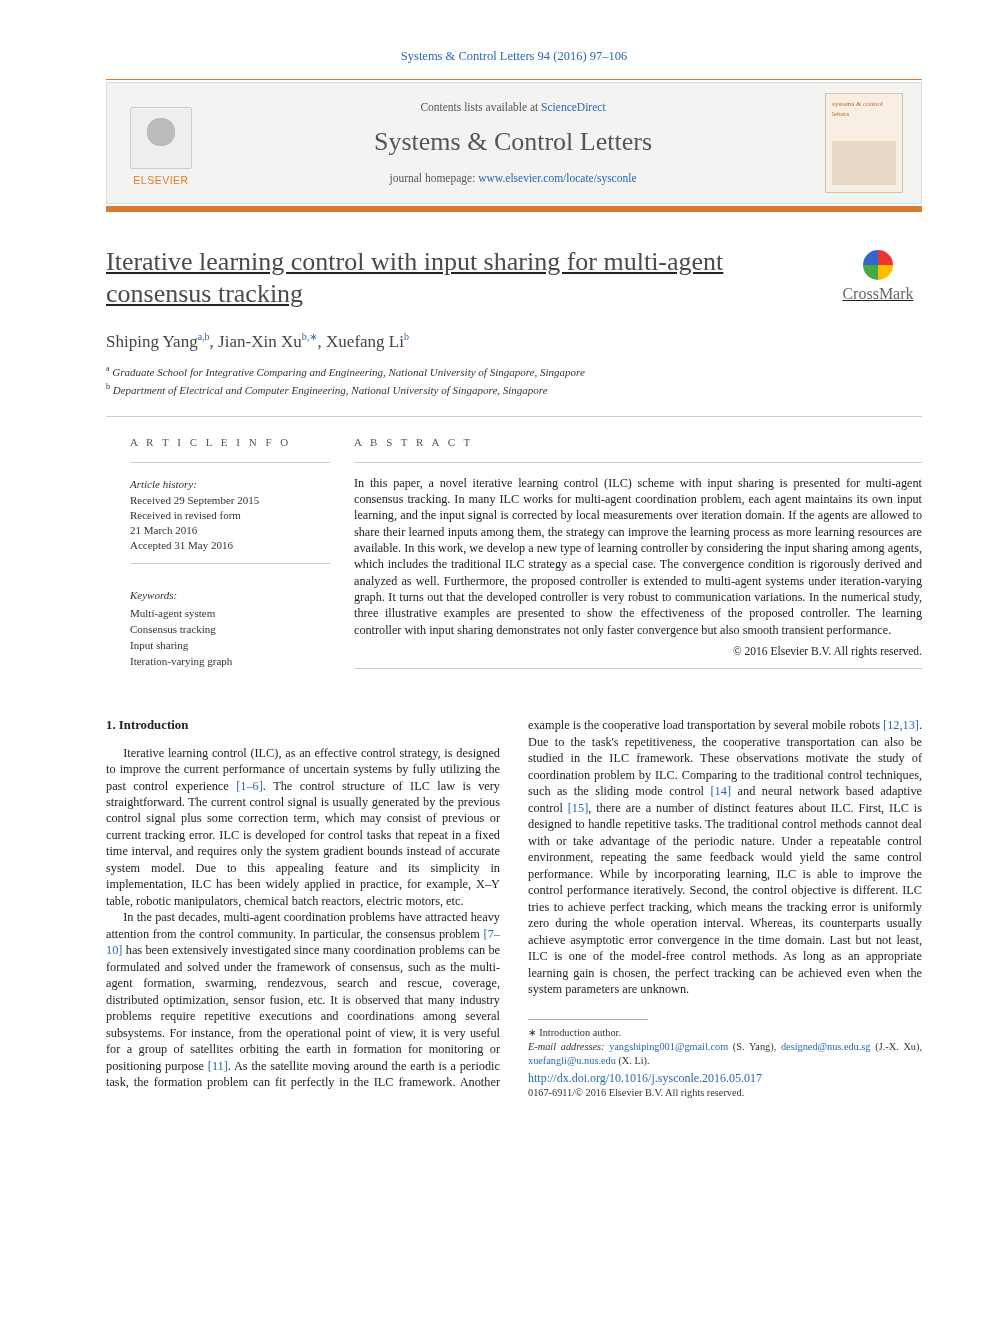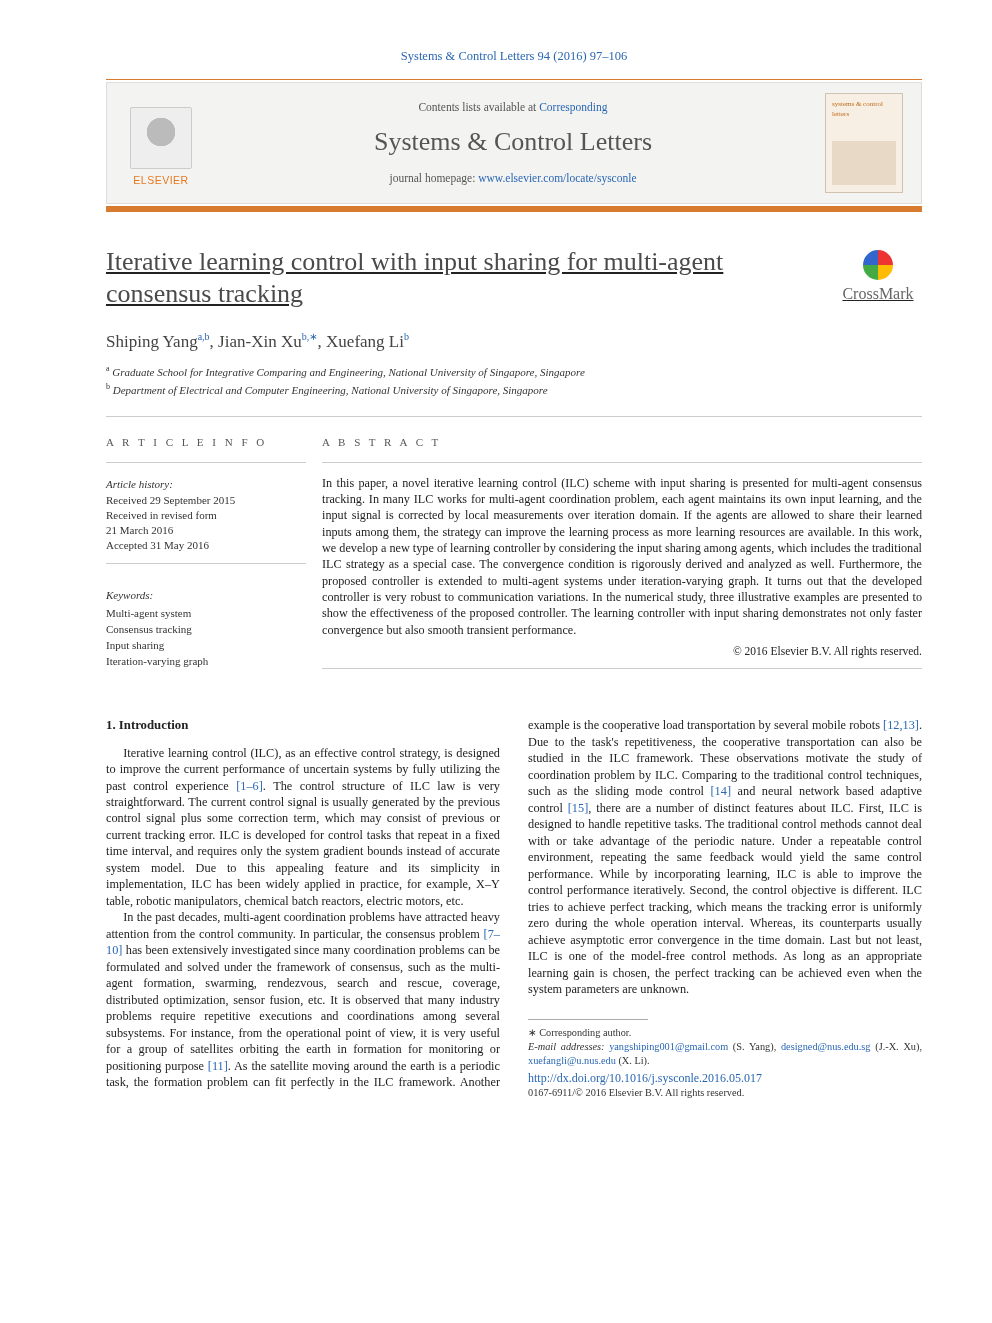--- a/index.html
+++ b/index.html
@@ -65,21 +65,21 @@
     background: conic-gradient(#e33 0 25%, #fb0 0 50%, #4a4 0 75%, #36c 0 100%);
     margin-bottom: 3px;
   }
   .authors { font-size: 17px; color: #444; margin-top: 20px; }
   .authors .sup { font-size: 10px; color: #2a67b3; vertical-align: super; }
   .authors .name a { color: #444; text-decoration: none; }
   .affil { font-size: 11px; font-style: italic; color: #333; margin-top: 10px; line-height: 1.5; }
   .affil .sup { font-size: 8px; vertical-align: super; font-style: normal; }
   .hr { height: 1px; background: #ccc; margin: 18px 0; }
 
-  .info-abs { display: flex; gap: 16px; }
+  .info-abs { display: flex; gap: 24px; margin-left: 24px; }
   .info-col { width: 200px; font-size: 11px; color: #333; }
   .info-col .h { letter-spacing: 3px; font-size: 11px; color: #555; margin-bottom: 12px; }
   .info-col .lab { font-style: italic; margin-bottom: 2px; }
   .info-col .hist { line-height: 1.35; margin-bottom: 8px; }
   .info-col .kw .kwlab { font-style: italic; margin-top: 24px; margin-bottom: 2px; }
   .info-col .kw div { line-height: 1.45; }
   .info-col .inner-hr { height: 1px; background: #ccc; margin: 10px 0 14px 0; }
   .abs-col { flex: 1; font-size: 12.2px; color: #222; }
   .abs-col .h { letter-spacing: 3px; font-size: 11px; color: #555; margin-bottom: 12px; }
   .abs-col .abstract { text-align: justify; line-height: 1.34; }
@@ -112,21 +112,21 @@
   </div>
 
   <div class="bar-top"></div>
   <div class="header-box">
     <div class="elsevier-logo">
       <div class="tree"></div>
       <div class="txt">ELSEVIER</div>
     </div>
     <div class="header-center">
       <div class="contents">
-        <span>Contents lists available at </span><a href="#">Corresponding</a>
+        <span>Contents lists available at </span><a href="#">ScienceDirect</a>
       </div>
       <div class="jtitle">Systems &amp; Control Letters</div>
       <div class="homepage">
         <span>journal homepage: </span><a href="#">www.elsevier.com/locate/sysconle</a>
       </div>
     </div>
     <div class="cover-thumb">
       <div class="ct1">systems &amp; control letters</div>
       <div class="ct2"></div>
     </div>
@@ -183,21 +183,21 @@
     </div>
   </div>
 
   <div class="body-cols">
     <div class="sec-h">1. Introduction</div>
     <p><span>Iterative learning control (ILC), as an effective control strategy, is designed to improve the current performance of uncertain systems by fully utilizing the past control experience </span><span class="ref">[1–6]</span><span>. The control structure of ILC law is very straightforward. The current control signal is usually generated by the previous control signal plus some correction term, which may consist of previous or current tracking error. ILC is developed for control tasks that repeat in a fixed time interval, and requires only the system gradient bounds instead of accurate system model. Due to this appealing feature and its simplicity in implementation, ILC has been widely applied in practice, for example, X–Y table, robotic manipulators, chemical batch reactors, electric motors, etc.</span></p>
     <p><span>In the past decades, multi-agent coordination problems have attracted heavy attention from the control community. In particular, the consensus problem </span><span class="ref">[7–10]</span><span> has been extensively investigated since many coordination problems can be formulated and solved under the framework of consensus, such as the multi-agent formation, swarming, rendezvous, search and rescue, coverage, distributed optimization, sensor fusion, etc. It is observed that many industry problems require repetitive executions and coordinations among several subsystems.  For instance, from the operational point of view, it is very useful for a group of satellites orbiting the earth in formation for monitoring or positioning purpose </span><span class="ref">[11]</span><span>. As the satellite moving around the earth is a periodic task, the formation problem can fit perfectly in the ILC framework. Another example is the cooperative load transportation by several mobile robots </span><span class="ref">[12,13]</span><span>. Due to the task's repetitiveness, the cooperative transportation can also be studied in the ILC framework. These observations motivate the study of coordination problem by ILC. Comparing to the traditional control techniques, such as the sliding mode control </span><span class="ref">[14]</span><span> and neural network based adaptive control </span><span class="ref">[15]</span><span>, there are a number of distinct features about ILC. First, ILC is designed to handle repetitive tasks. The traditional control methods cannot deal with or take advantage of the periodic nature. Under a repeatable control environment, repeating the same feedback would yield the same control performance. While by incorporating learning, ILC is able to improve the control performance iteratively. Second, the control objective is different. ILC tries to achieve perfect tracking, which means the tracking error is uniformly zero during the whole operation interval. Whereas, its counterparts usually achieve asymptotic error convergence in the time domain. Last but not least, ILC is one of the model-free control methods. As long as an appropriate learning gain is chosen, the perfect tracking can be achieved even when the system parameters are unknown.</span></p>
 
     <div class="footnote-sep"></div>
     <div class="footnotes">
-      <div><span class="star">∗ </span><span>Corresponding author.</span></div>
+      <div><span class="star">∗ </span><span>Introduction author.</span></div>
       <div>
         <em>E-mail addresses: </em><a href="#">yangshiping001@gmail.com</a><span> (S. Yang), </span><a href="#">designed@nus.edu.sg</a>
         <span> (J.-X. Xu), </span><a href="#">xuefangli@u.nus.edu</a><span> (X. Li).</span>
       </div>
     </div>
     <div class="doi"><a href="#">http://dx.doi.org/10.1016/j.sysconle.2016.05.017</a></div>
     <div class="issn">0167-6911/© 2016 Elsevier B.V. All rights reserved.</div>
   </div>
 
 </div>

